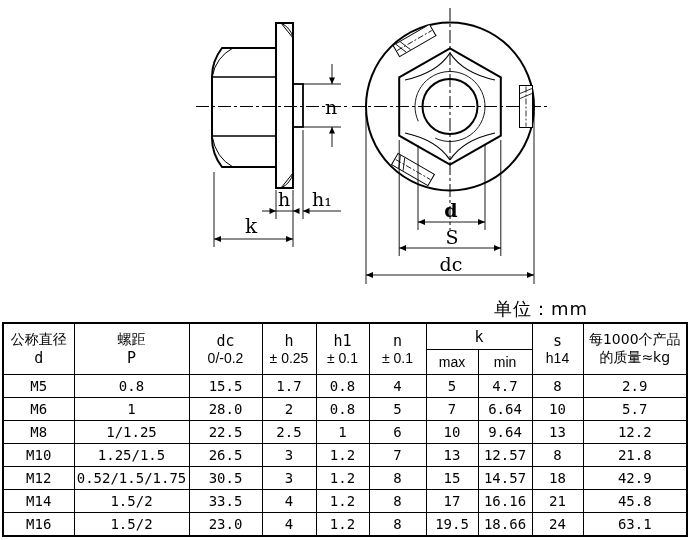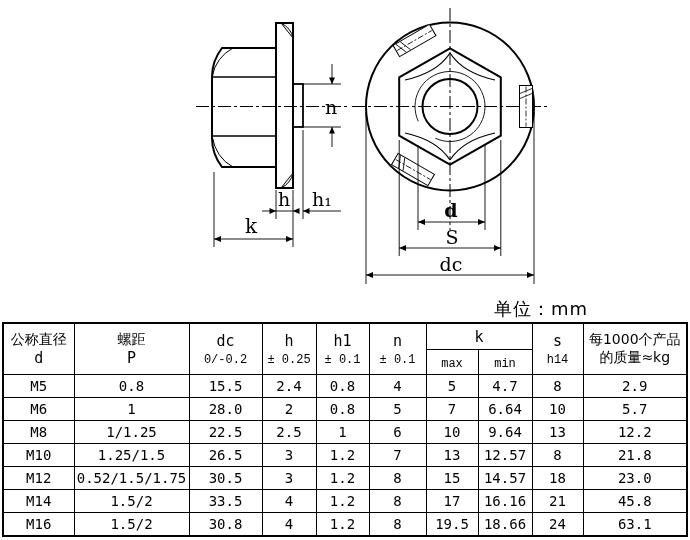--- a/index.html
+++ b/index.html
@@ -9,21 +9,21 @@
   #unit-note{position:absolute;left:494px;top:297px;font-size:18px;letter-spacing:1px;
              font-family:"DejaVu Sans","Liberation Sans",sans-serif;}
   table.spec{position:absolute;left:2px;top:322px;width:684px;border-collapse:collapse;
              table-layout:fixed;border:2px solid #000;}
   table.spec th,table.spec td{border:1px solid #000;text-align:center;vertical-align:middle;
              padding:0;overflow:hidden;white-space:nowrap;}
   table.spec th{font-weight:normal;font-size:14px;
              font-family:"DejaVu Sans","Liberation Sans",sans-serif;}
   table.spec th .cn{font-size:14px;margin-top:10px;}
   table.spec th .sym{font-family:"DejaVu Sans Mono","Liberation Mono",monospace;font-size:15px;}
-  table.spec th .tol{font-family:Liberation Mono, monospace;font-size:12px;}
+  table.spec th .tol{font-family:Liberation Sans, sans-serif;font-size:14px;}
   table.spec td{font-family:"DejaVu Sans Mono","Liberation Mono",monospace;font-size:14px;height:22px;}
   tr.hdr1 th{height:25px;}
   tr.hdr2 th{height:24px;text-align:center;}
   svg text{font-family:"DejaVu Serif","Liberation Serif",serif;fill:#000;}
 </style>
 </head>
 <body>
 
 <div id="page">
 
@@ -174,21 +174,21 @@
       <tr class="hdr2">
         <th><span class="tol">max</span></th>
         <th><span class="tol">min</span></th>
       </tr>
     </thead>
     <tbody>
       <tr>
           <td>M5</td>
           <td>0.8</td>
           <td>15.5</td>
-          <td>2.4</td>
+          <td>1.7</td>
           <td>0.8</td>
           <td>4</td>
           <td>5</td>
           <td>4.7</td>
           <td>8</td>
           <td>2.9</td>
         </tr>
       <tr>
           <td>M6</td>
           <td>1</td>
@@ -228,38 +228,38 @@
       <tr>
           <td>M12</td>
           <td>0.52/1.5/1.75</td>
           <td>30.5</td>
           <td>3</td>
           <td>1.2</td>
           <td>8</td>
           <td>15</td>
           <td>14.57</td>
           <td>18</td>
-          <td>23.0</td>
+          <td>42.9</td>
         </tr>
       <tr>
           <td>M14</td>
           <td>1.5/2</td>
           <td>33.5</td>
           <td>4</td>
           <td>1.2</td>
           <td>8</td>
           <td>17</td>
           <td>16.16</td>
           <td>21</td>
           <td>45.8</td>
         </tr>
       <tr>
           <td>M16</td>
           <td>1.5/2</td>
-          <td>30.8</td>
+          <td>23.0</td>
           <td>4</td>
           <td>1.2</td>
           <td>8</td>
           <td>19.5</td>
           <td>18.66</td>
           <td>24</td>
           <td>63.1</td>
         </tr>
     </tbody>
   </table>

